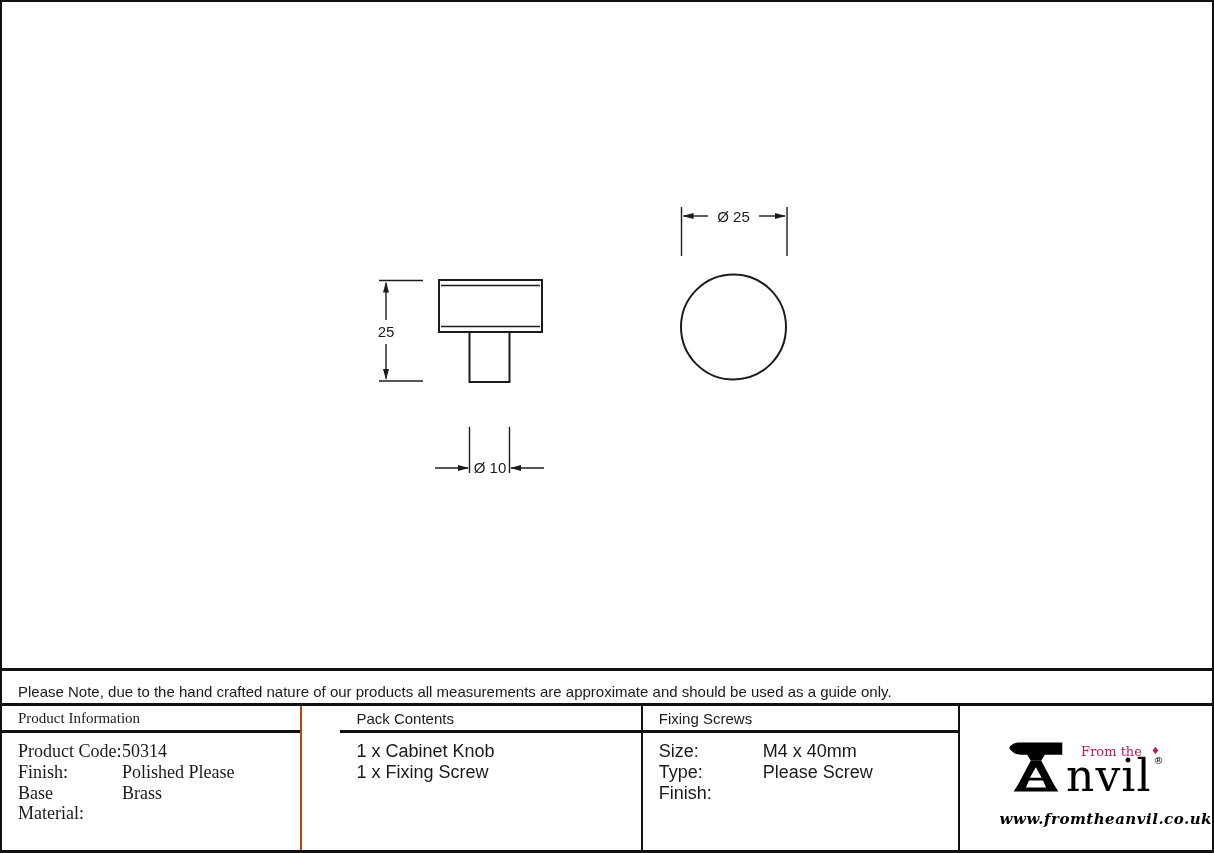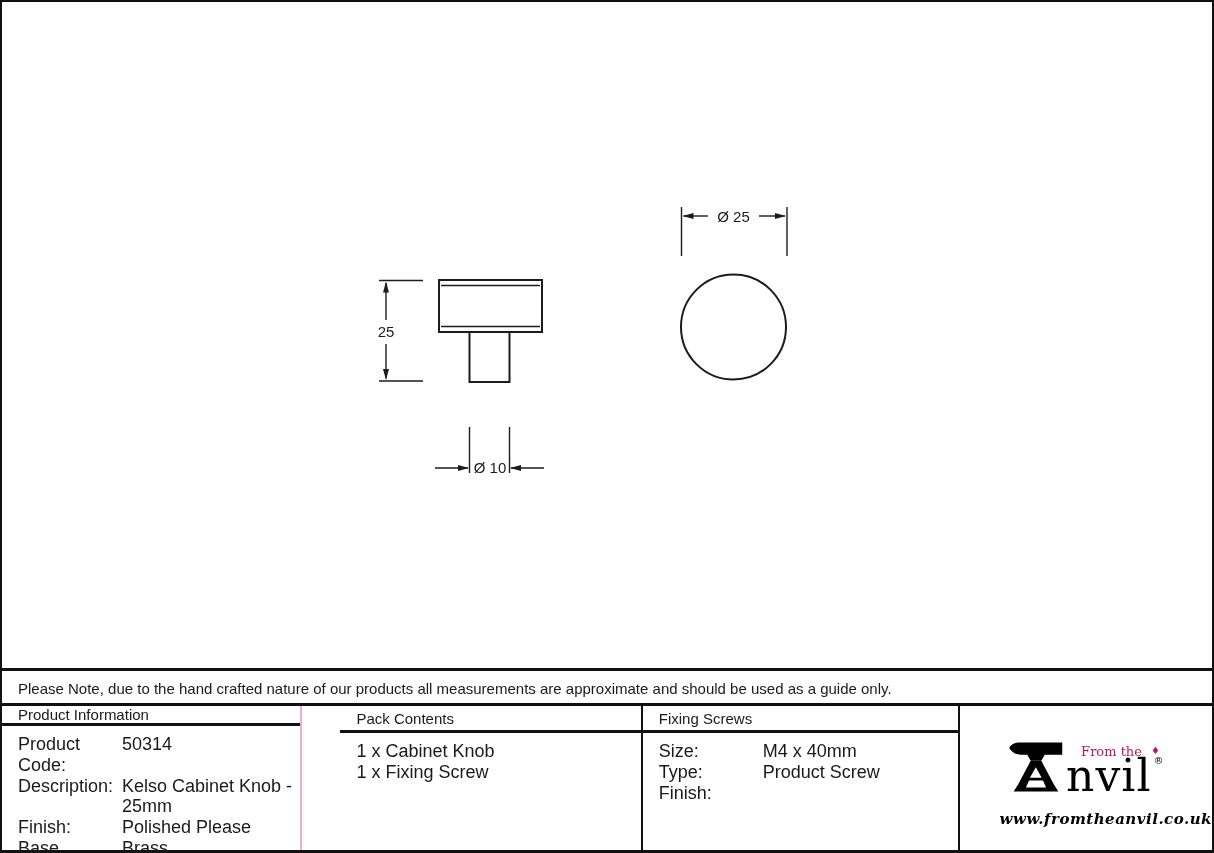--- a/index.html
+++ b/index.html
@@ -13,30 +13,30 @@
     font-family:"Liberation Sans", sans-serif;
     color:#1a1a1a;
     position:relative;
   }
   .drawing-area{height:666px;position:relative;overflow:hidden;}
   .drawing-area svg{display:block;}
   svg text{font-family:"Liberation Sans", sans-serif;font-size:15px;fill:#1c1c1c;}
 
   .note-row{
     border-top:3px solid #111;
-    height:35px;display:flex;align-items:flex-end;
-    padding:6px 16px;font-size:15px;
+    height:35px;display:flex;align-items:flex-start;
+    padding:12px 16px;font-size:15px;
   }
 
   .spec-table{
     border-top:3px solid #111;
     flex:1;display:flex;min-height:0;
   }
   .col{display:flex;flex-direction:column;}
-  .col-product{width:312px;border-right:2px solid #f9a8d4;}
+  .col-product{width:312px;border-right:2px solid #c2410c;font-family:Liberation Serif, serif;}
   .col-pack{width:314px;border-right:2px solid #111;margin-left:38px;}
   .col-screws{width:329px;border-right:2px solid #111;}
   .col-logo{flex:1;align-items:center;justify-content:center;}
   .cell-header{
     height:27px;border-bottom:3px solid #111;
     display:flex;align-items:center;
     padding:0 0 0 16px;font-size:15px;
   }
   .cell-body{padding:8px 0 0 16px;font-size:18px;line-height:20.8px;}
   .kv-row{display:grid;grid-template-columns:104px 1fr;}
@@ -120,24 +120,20 @@
   <div class="spec-table">
 
     <div class="col col-product">
       <div class="cell-header">Product Information</div>
       <div class="cell-body">
         <div class="kv-row">
           <span>Product Code:</span>
           <span>50314</span>
         </div>
         <div class="kv-row">
-          <span>Description:</span>
-          <span>Kelso Cabinet Knob - 25mm</span>
-        </div>
-        <div class="kv-row">
           <span></span>
         </div>
         <div class="kv-row">
           <span>Finish:</span>
           <span>Polished Please</span>
         </div>
         <div class="kv-row">
           <span>Base Material:</span>
           <span>Brass</span>
         </div>
@@ -154,21 +150,21 @@
 
     <div class="col col-screws">
       <div class="cell-header">Fixing Screws</div>
       <div class="cell-body">
         <div class="kv-row">
           <span>Size:</span>
           <span>M4 x 40mm</span>
         </div>
         <div class="kv-row">
           <span>Type:</span>
-          <span>Product Screw</span>
+          <span>Please Screw</span>
         </div>
         <div class="kv-row">
           <span>Finish:</span>
         </div>
       </div>
     </div>
 
     <div class="col col-logo">
       <div class="logo">
         <div class="brand-line">

